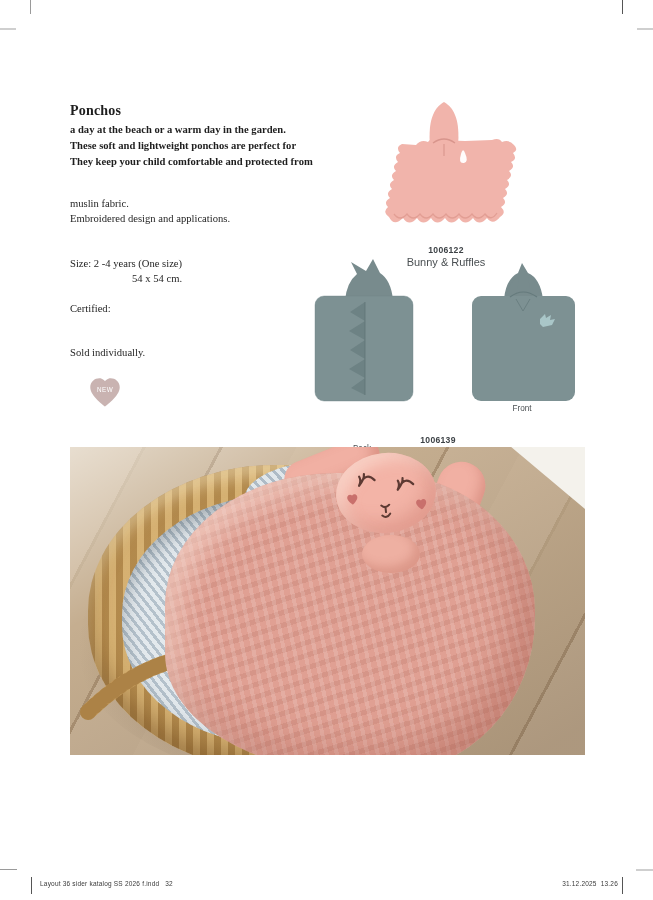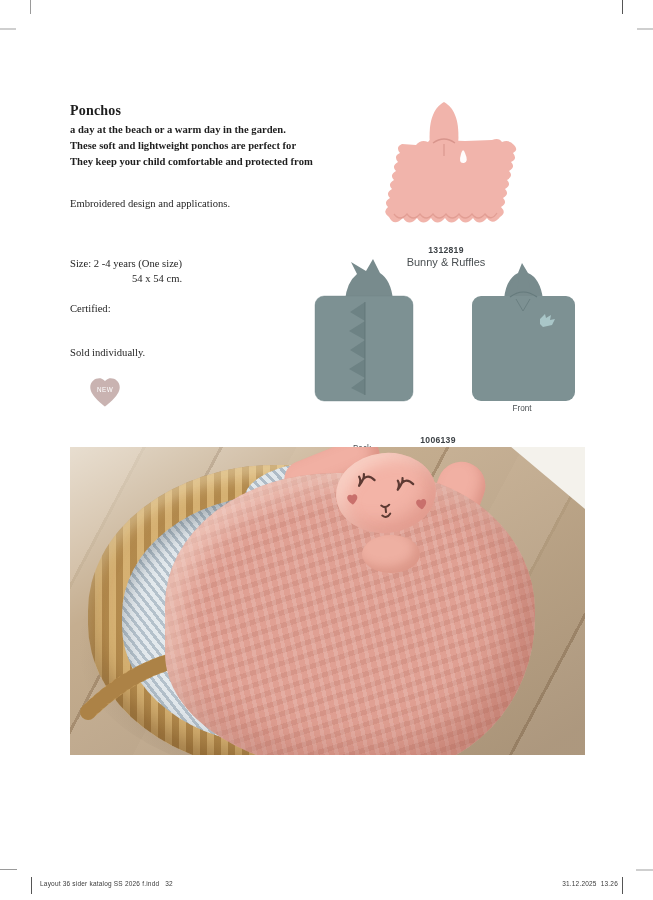--- a/index.html
+++ b/index.html
@@ -80,20 +80,21 @@
 
 <h1 class="abs page-title">Ponchos</h1>
 
 <div class="abs para bold" style="top:122px;">
   <div>a day at the beach or a warm day in the garden.</div>
   <div>These soft and lightweight ponchos are perfect for</div>
   <div>They keep your child comfortable and protected from</div>
 </div>
 
 <div class="abs para" style="top:196px;">
+  <div>muslin fabric.</div>
   <div>Embroidered design and applications.</div>
 </div>
 
 <div class="abs para" style="top:256px;text-align:right;">
   <div>Size: 2 -4 years (One size)</div>
   <div>54 x 54 cm.</div>
 </div>
 
 <div class="abs para" style="top:301px;">
   <div>Certified:</div>
@@ -118,21 +119,21 @@
       q7,-4 1,-10 q7,-4 2,-9 q7,-4 2,-9 q7,-4 2,-9 q7,-4 2,-9 q7,-4 2,-9 q7,-3 2,-9 q6,-3 1,-8
       q-5,-6 -12,-3 q-3,-5 -10,-2 l-27,1 l-27,-1 q-7,-3 -10,2 q-7,-3 -12,3 z"></path>
     <path fill="#f1b4ab" d="M62,52 C60,28 65,14 76,8 C87,14 92,28 90,52 Z"></path>
     <path fill="none" stroke="#d8958c" stroke-width="1.4" d="M65,49 Q76,41 87,49"></path>
     <path fill="none" stroke="#d8958c" stroke-width="1.1" d="M76,50 L76,62"></path>
     <path fill="none" stroke="#e29e94" stroke-width="1.3" d="M26,120 q6,8 13,0 q6,8 13,0 q6,8 13,0 q6,8 13,0 q6,8 13,0 q6,8 13,0 q6,8 13,0 q6,8 12,-1"></path>
     <path fill="#ffffff" opacity=".95" d="M93,60 q2,-7 4,-1 q4,9 -1,10 q-6,1 -3,-9 z"></path>
   </svg>
 </div>
 <div class="prod-label" style="left:370px;top:245px;width:152px;">
-  <div class="sku">1312819</div>
+  <div class="sku">1006122</div>
   <div class="name">Bunny &amp; Ruffles</div>
 </div>
 
 <div class="figure" style="left:303px;top:258px;width:120px;height:145px;">
   <svg viewBox="0 0 120 145" width="120" height="145">
     <path fill="#788b8d" d="M42,42 Q44,24 54,16 L48,4 L63,13 L70,1 L77,15 Q88,22 90,42 Z"></path>
     <rect x="12" y="38" width="98" height="105" rx="9" fill="#7d9193"></rect>
     <rect x="12" y="38" width="98" height="105" rx="9" fill="none" stroke="#6f8486" stroke-width=".8" opacity=".5"></rect>
     <path fill="#6d8284" d="M62,44 L47,54 L62,63 L46,73 L62,82 L47,92 L62,101 L46,111 L62,120 L48,130 L62,137 Z"></path>
     <path fill="none" stroke="#5f7476" stroke-width=".8" d="M62,44 L62,137"></path>

